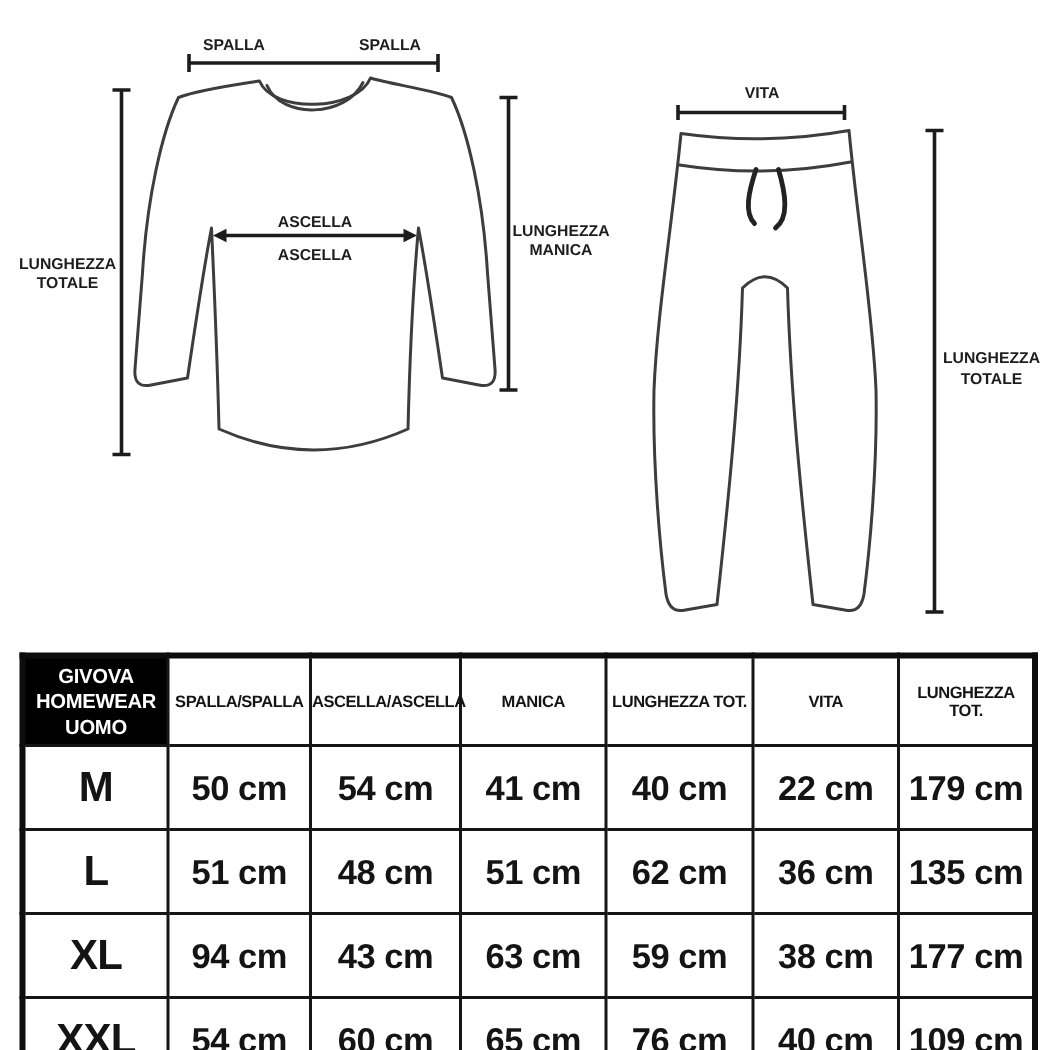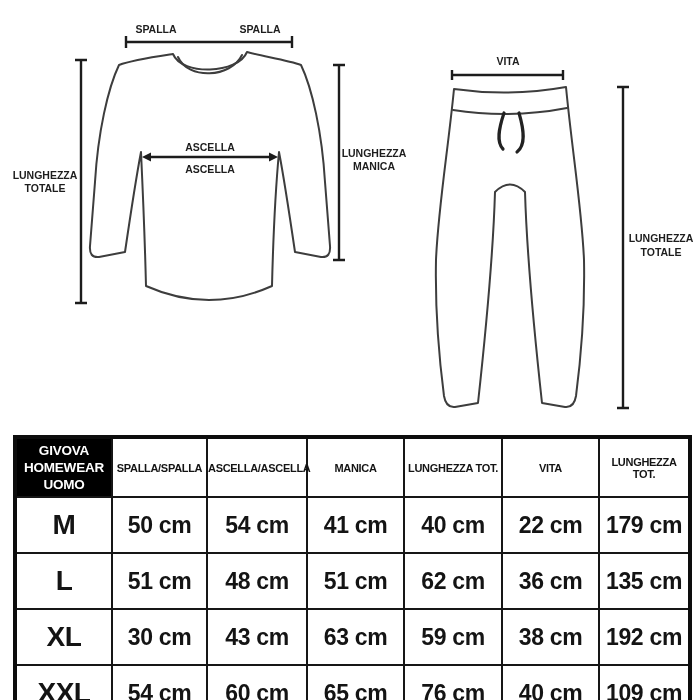--- a/index.html
+++ b/index.html
@@ -149,26 +149,26 @@
         <td class="val">51 cm</td>
         <td class="val">48 cm</td>
         <td class="val">51 cm</td>
         <td class="val thick-right">62 cm</td>
         <td class="val">36 cm</td>
         <td class="val">135 cm</td>
       </tr>
 
       <tr class="data-row">
         <td class="sizecell thick-right">XL</td>
-        <td class="val">30 cm</td>
+        <td class="val">94 cm</td>
         <td class="val">43 cm</td>
         <td class="val">63 cm</td>
         <td class="val thick-right">59 cm</td>
         <td class="val">38 cm</td>
-        <td class="val">192 cm</td>
+        <td class="val">177 cm</td>
       </tr>
 
       <tr class="data-row">
         <td class="sizecell thick-right">XXL</td>
         <td class="val">54 cm</td>
         <td class="val">60 cm</td>
         <td class="val">65 cm</td>
         <td class="val thick-right">76 cm</td>
         <td class="val">40 cm</td>
         <td class="val">109 cm</td>

